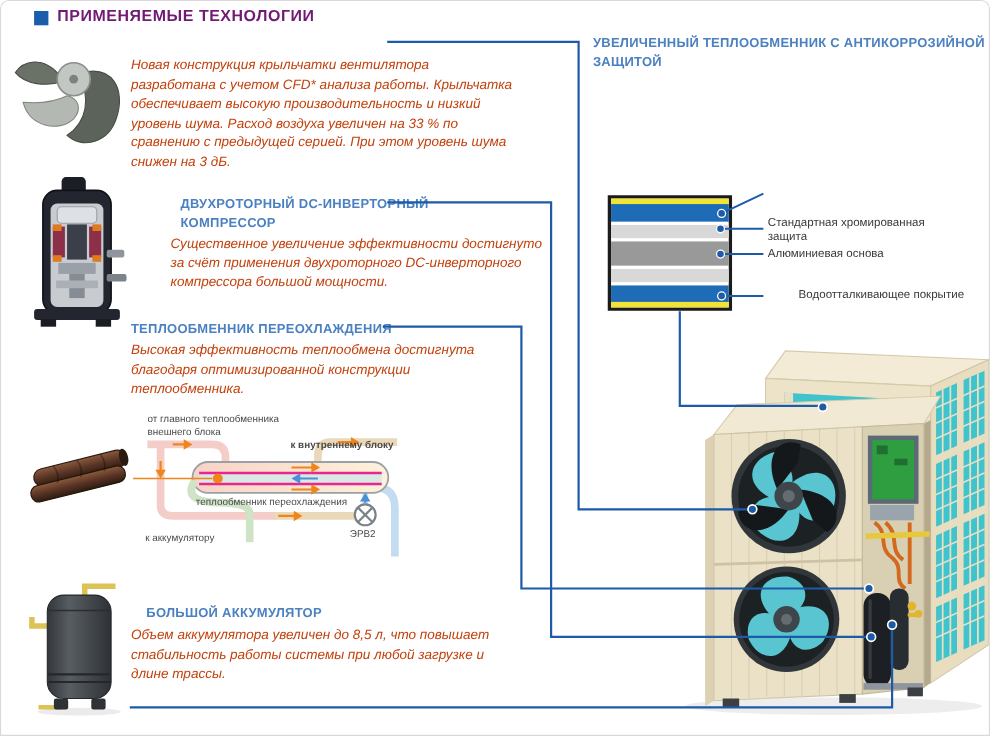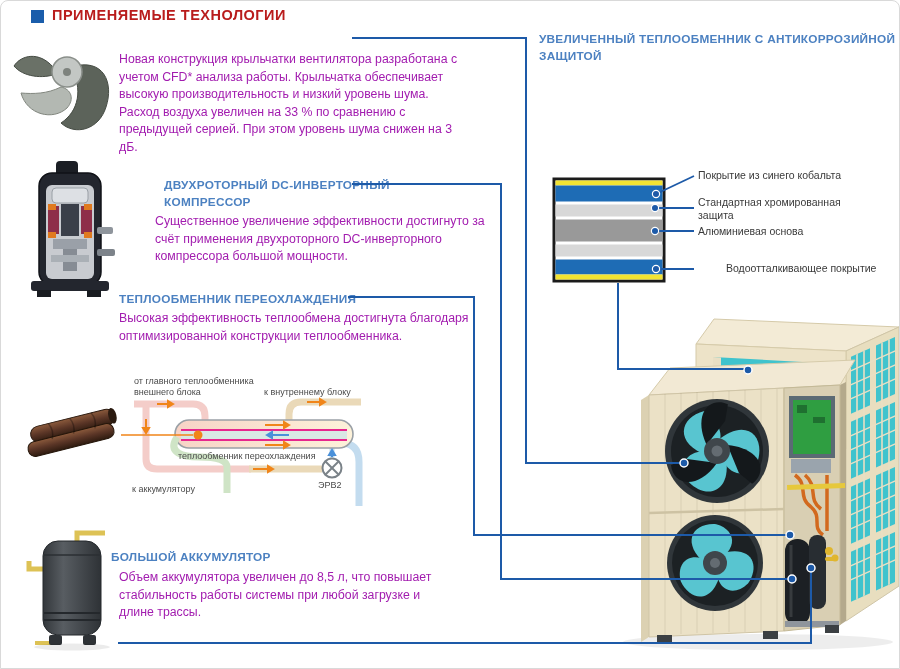--- a/index.html
+++ b/index.html
@@ -3,23 +3,23 @@
 <meta charset="utf-8">
 <style>
   html,body{margin:0;padding:0;background:#fff;}
   #page{
     position:relative;width:900px;height:669px;background:#ffffff;
     border:1px solid #d9d9d9;border-radius:8px 8px 0 0;overflow:hidden;
     font-family:"Liberation Sans",sans-serif;box-sizing:border-box;
   }
   .abs{position:absolute;}
   .hdr-square{width:13px;height:13px;background:#1a5dab;}
-  .hdr-title{font-size:14.5px;font-weight:bold;color:#b91c1c;letter-spacing:.5px;}
+  .hdr-title{font-size:14.5px;font-weight:bold;color:#701a75;letter-spacing:.5px;}
   .sec-title{font-size:11.8px;font-weight:bold;color:#4c81c1;letter-spacing:.25px;line-height:17px;}
-  .body-txt{font-size:12.3px;color:#a21caf;line-height:1.43;}
+  .body-txt{font-size:12.3px;color:#c2410c;line-height:1.43;font-style:italic;}
   .dlabel{font-size:9px;color:#4a4a4a;line-height:10.5px;}
   .llabel{font-size:10.5px;color:#3a3a3a;line-height:13px;}
   svg{display:block;}
   .overlay{pointer-events:none;}
 </style>
 </head>
 <body>
 
 <div id="page">
 
@@ -117,21 +117,21 @@
       <g transform="rotate(-14 55 60)">
         <rect x="10" y="46" width="86" height="16" rx="8" fill="url(#copG)" stroke="#2a1a10" stroke-width="1"></rect>
         <rect x="4" y="60" width="88" height="15" rx="7" fill="url(#copG)" stroke="#241509" stroke-width="1"></rect>
         <ellipse cx="94" cy="54" rx="4" ry="8" fill="#2a1a10"></ellipse>
         <path d="M30 46 q4 8 0 16 M52 46 q4 8 0 16 M74 46 q4 8 0 16" stroke="rgba(0,0,0,.3)" stroke-width="1.5" fill="none"></path>
       </g>
     </svg>
   </div>
 
   <div class="abs dlabel" style="left:133px;top:375px;width:160px;">от главного теплообменника внешнего блока</div>
-  <div class="abs dlabel" style="left:263px;top:386px;">к внутреннему блоку</div>
+  <div class="abs dlabel" style="left:263px;top:398px;font-weight:bold;">к внутреннему блоку</div>
   <div class="abs dlabel" style="left:177px;top:450px;">теплообменник переохлаждения</div>
   <div class="abs dlabel" style="left:131px;top:483px;">к аккумулятору</div>
   <div class="abs dlabel" style="left:317px;top:479px;">ЭРВ2</div>
 
   <div class="abs" style="left:24px;top:528px;">
     <svg width="98" height="122" viewBox="0 0 98 122">
       <defs>
         <linearGradient id="tkG" x1="0" y1="0" x2="1" y2="0">
           <stop offset="0" stop-color="#33373b"></stop>
             <stop offset=".35" stop-color="#585d62"></stop>
@@ -144,21 +144,21 @@
       <line x1="19" y1="26" x2="75" y2="26" stroke="#2b2f33" stroke-width="1.5"></line>
       <line x1="19" y1="84" x2="75" y2="84" stroke="#24282c" stroke-width="2"></line>
       <line x1="19" y1="91" x2="75" y2="91" stroke="#24282c" stroke-width="2"></line>
       <path d="M30 106 v8 H10" fill="none" stroke="#ddc255" stroke-width="4"></path>
       <rect x="24" y="106" width="13" height="10" rx="2" fill="#2e3236"></rect>
       <rect x="58" y="106" width="13" height="10" rx="2" fill="#2e3236"></rect>
       <ellipse cx="47" cy="118" rx="38" ry="3.5" fill="rgba(0,0,0,.08)"></ellipse>
     </svg>
   </div>
 
-  <div class="abs sec-title" style="left:110px;top:548px;width:300px;">БОЛЬШОЙ АККУМУЛЯТОР</div>
+  <div class="abs sec-title" style="left:132px;top:548px;width:300px;">БОЛЬШОЙ АККУМУЛЯТОР</div>
   <div class="abs body-txt" style="left:118px;top:568px;width:338px;">Объем аккумулятора увеличен до 8,5 л, что повышает стабильность работы системы при любой загрузке и длине трассы.</div>
 
   <div class="abs sec-title" style="left:538px;top:30px;width:364px;">УВЕЛИЧЕННЫЙ ТЕПЛООБМЕННИК С АНТИКОРРОЗИЙНОЙ ЗАЩИТОЙ</div>
 
   <div class="abs" style="left:545px;top:165px;">
     <svg width="160" height="122" viewBox="0 0 160 122">
       <rect x="8" y="13" width="110" height="102" fill="#ffffff" stroke="#1b1b1b" stroke-width="3"></rect>
       <rect x="9.5" y="14.5" width="107" height="5" fill="#f2e433"></rect>
       <rect x="9.5" y="19.5" width="107" height="16" fill="#1e6cb5"></rect>
       <rect x="9.5" y="38.5" width="107" height="12" fill="#d8d8d8"></rect>
@@ -170,21 +170,20 @@
       <path d="M109 42 H148" stroke="#1d5aa8" stroke-width="1.8"></path>
       <path d="M109 65 H148" stroke="#1d5aa8" stroke-width="1.8"></path>
       <path d="M110 103 H148" stroke="#1d5aa8" stroke-width="1.8"></path>
       <circle cx="110" cy="28" r="3.6" fill="#1d5aa8" stroke="#fff" stroke-width="1.2"></circle>
       <circle cx="109" cy="42" r="3.6" fill="#1d5aa8" stroke="#fff" stroke-width="1.2"></circle>
       <circle cx="109" cy="65" r="3.6" fill="#1d5aa8" stroke="#fff" stroke-width="1.2"></circle>
       <circle cx="110" cy="103" r="3.6" fill="#1d5aa8" stroke="#fff" stroke-width="1.2"></circle>
     </svg>
   </div>
 
-  <div class="abs llabel" style="left:697px;top:168px;width:190px;">Покрытие из синего кобальта</div>
   <div class="abs llabel" style="left:697px;top:195px;width:170px;">Стандартная хромированная защита</div>
   <div class="abs llabel" style="left:697px;top:224px;width:190px;">Алюминиевая основа</div>
   <div class="abs llabel" style="left:697px;top:261px;width:190px;margin-left:28px;">Водоотталкивающее покрытие</div>
 
   <div class="abs" style="left:612px;top:298px;">
     <svg width="288" height="354" viewBox="0 0 288 354">
       <ellipse cx="145" cy="343" rx="135" ry="8" fill="rgba(0,0,0,.07)"></ellipse>
 
       <polygon points="83,45 101,20 286,28 233,52" fill="#f3ebd6" stroke="#d5caa9" stroke-width="1"></polygon>
       <polygon points="233,52 286,28 286,287 233,322" fill="#e8debf" stroke="#cfc5a7" stroke-width="1"></polygon>

